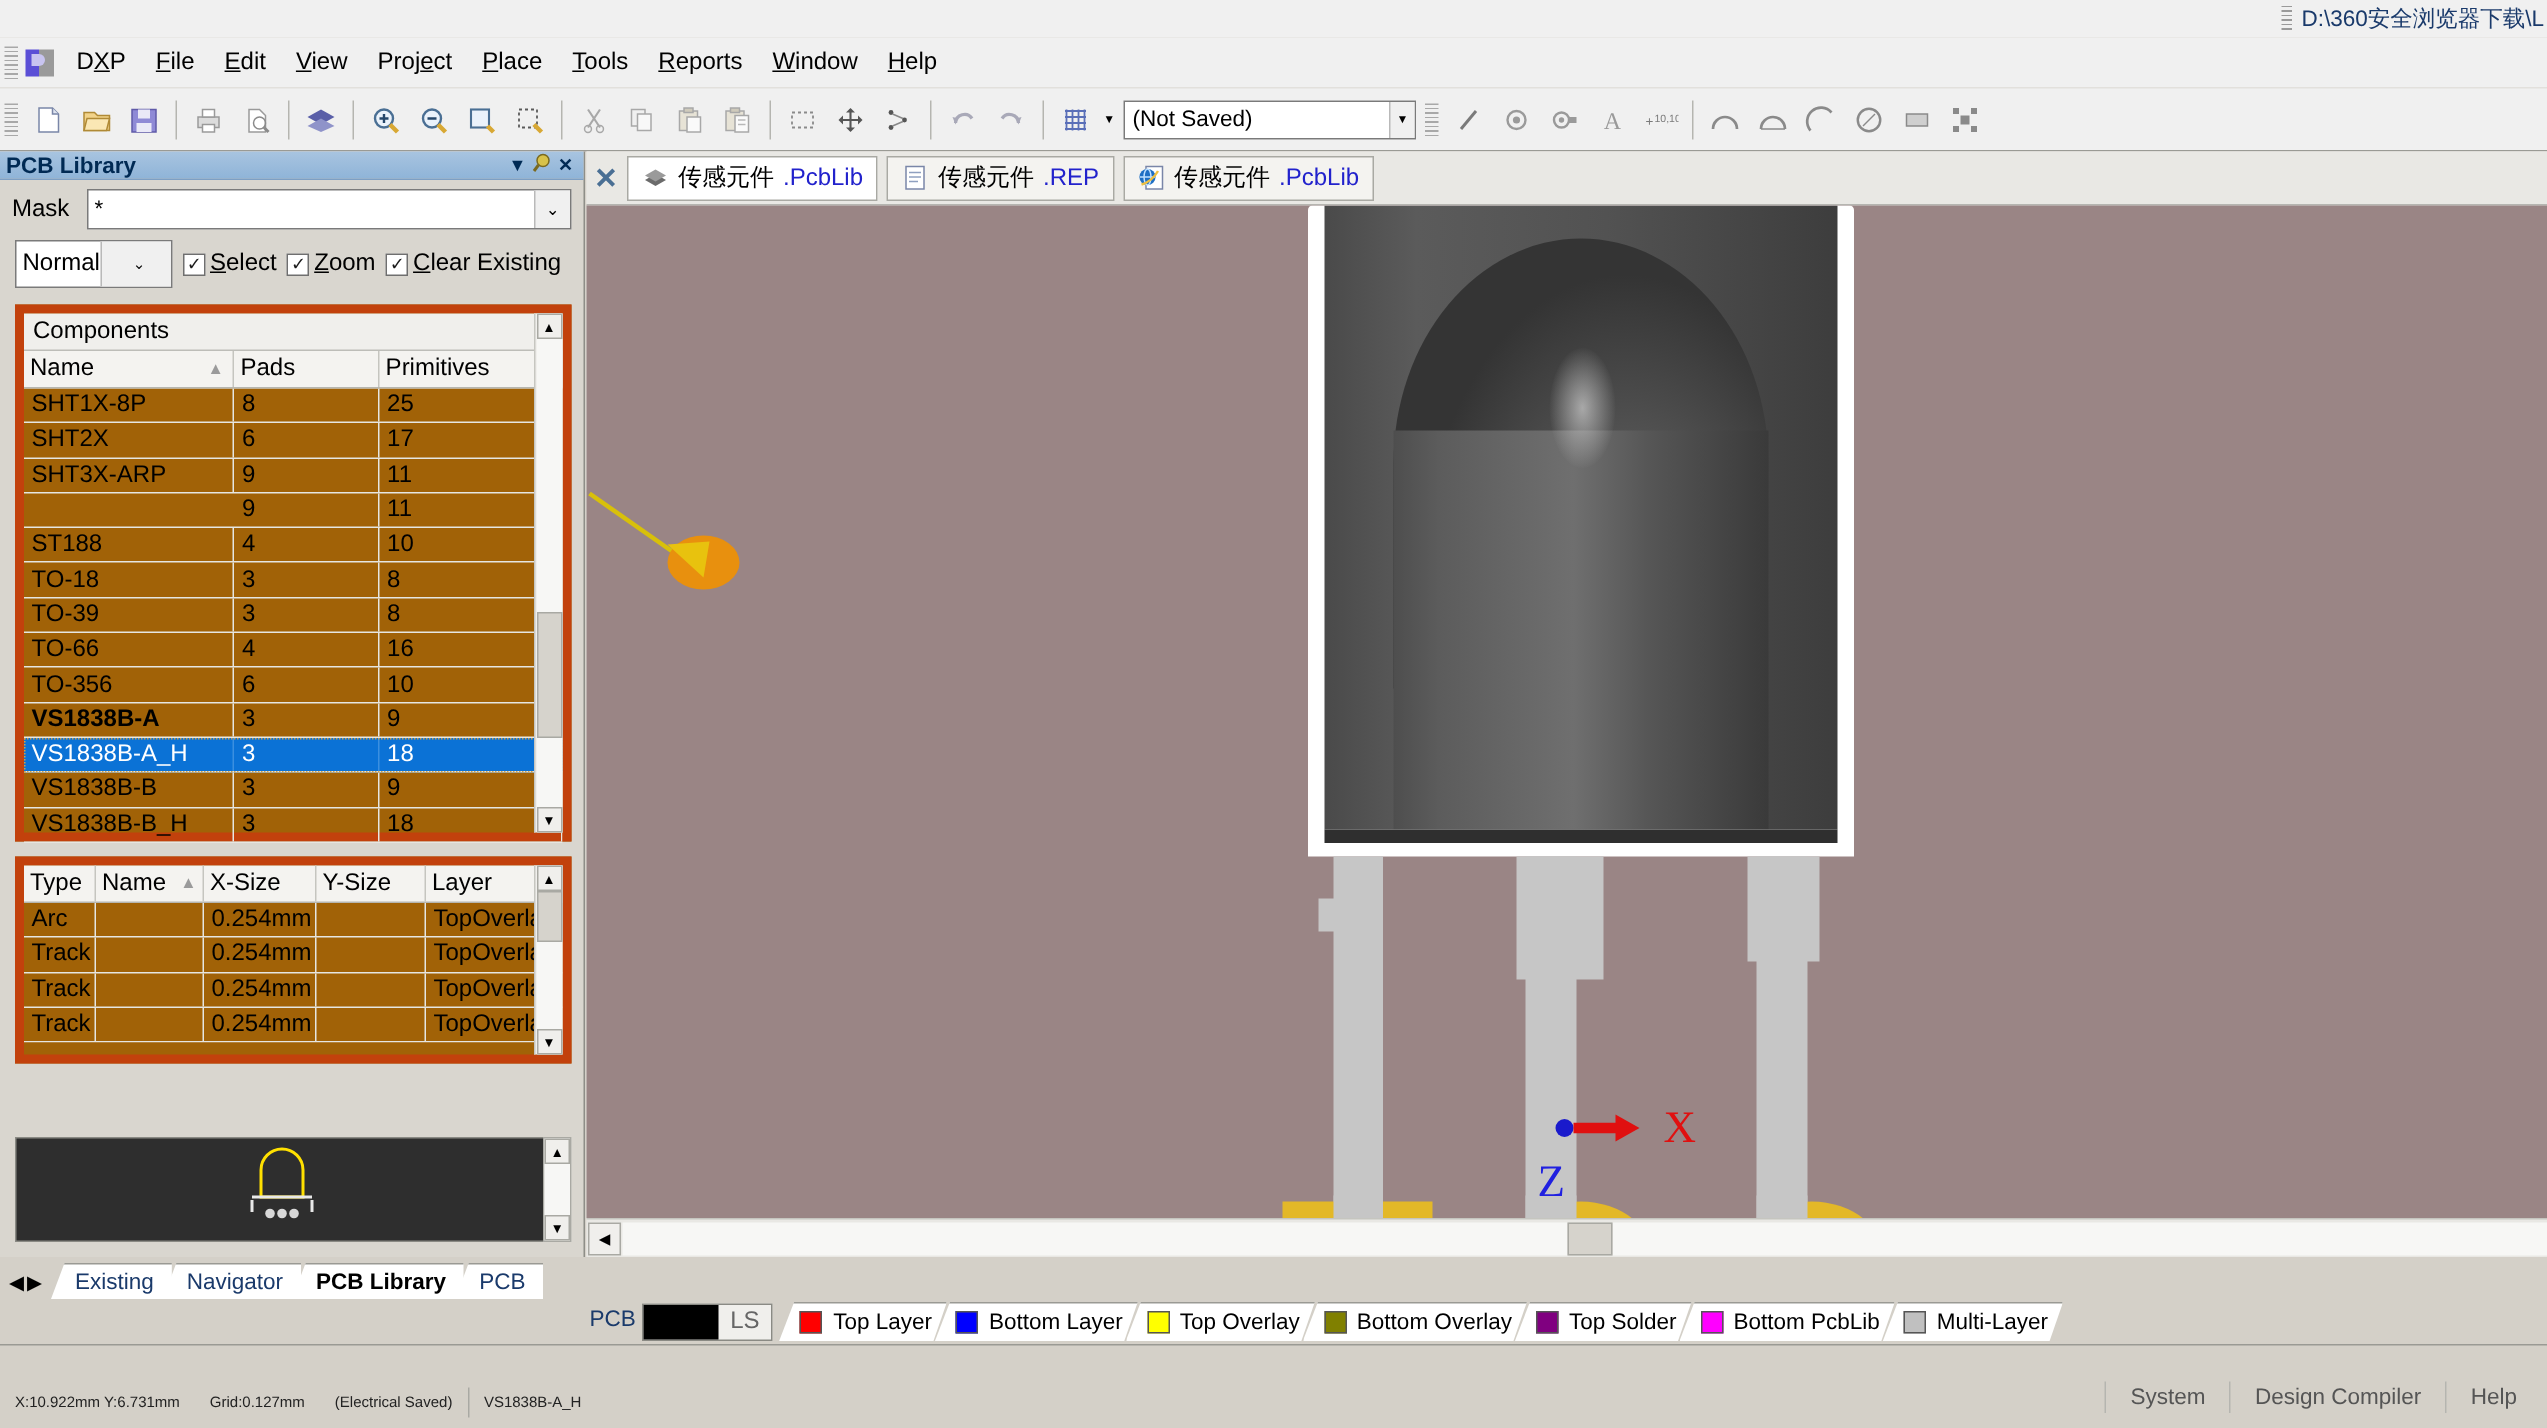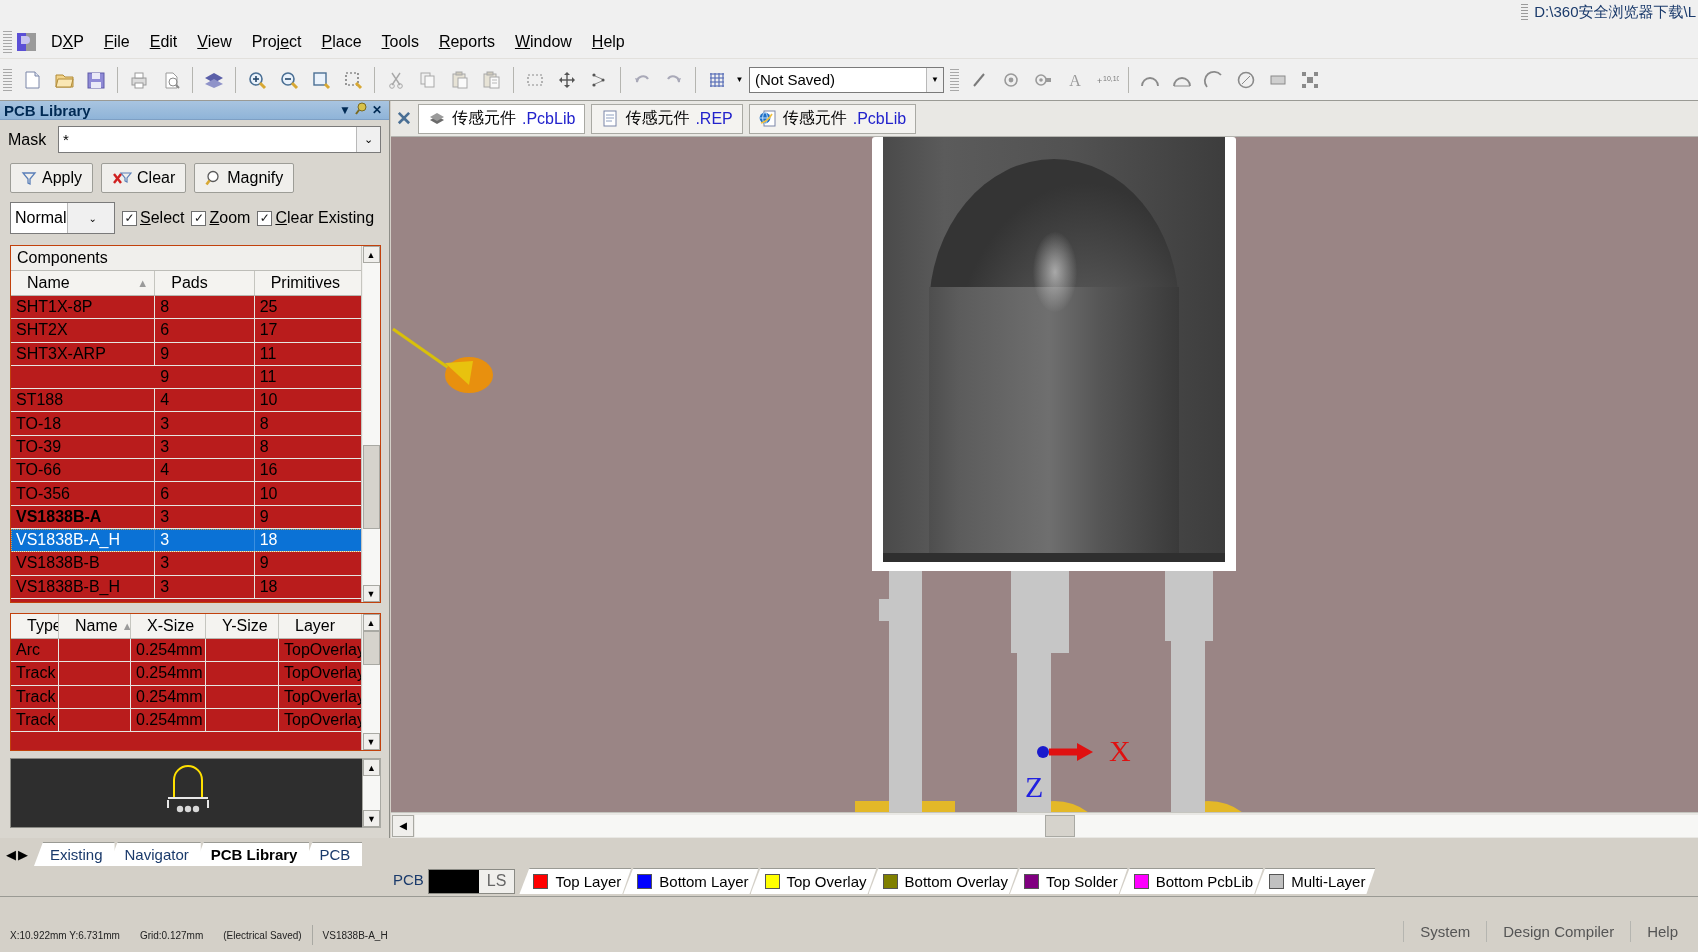--- a/index.html
+++ b/index.html
@@ -112,28 +112,28 @@
   .selbox .dd{width:23px;height:100%;background:#f0f0f0;border-left:1px solid #b9b9b9;
     display:flex;align-items:center;justify-content:center;font-size:10px;}
   .chk{ display:flex; align-items:center; gap:3px; font-size:16px; }
   .cbox{
     width:15px;height:15px;background:#fff;border:1px solid #6f6f6f;
     display:flex;align-items:center;justify-content:center;
     font-size:12px;line-height:1;color:#1b1b1b;
   }
 
   
-  .tblwrap{ margin:6px 8px 0 10px; border:1px solid #c2410c; background:#b91c1c; position:relative; }
+  .tblwrap{ margin:6px 8px 0 10px; border:6px solid #c2410c; background:#a16207; position:relative; }
   .tbl-caption{
     height:25px; background:#f0efec; border-bottom:1px solid #bdbdb8;
     display:flex; align-items:center; padding-left:6px; font-size:16px;
   }
   .tbl-head{ display:flex; height:25px; background:#f4f3f0; border-bottom:1px solid #b6b6b0; }
   .tbl-head .th{
-    border-right:1px solid #c5c5bf; padding-left:16px; font-size:16px;
+    border-right:1px solid #c5c5bf; padding-left:4px; font-size:16px;
     display:flex; align-items:center; gap:4px; overflow:hidden; white-space:nowrap;
   }
   .tbl-body{ overflow:hidden; }
   .trow{ display:flex; height:23.3px; border-bottom:1px solid #e6e6e2; font-size:16px; }
   .trow .td{
     border-right:1px solid #e6e6e2; padding-left:5px;
     display:flex; align-items:center; overflow:hidden; white-space:nowrap;
   }
   .trow.sel{ background:#0b72d6; color:#fff; outline:1px dotted #cfa14a; outline-offset:-1px;}
   .trow.sel .td{ border-right-color:#3b8fe0; }
@@ -554,45 +554,20 @@
   </div>
 
   <div class="maskrow">
     <div class="lbl">Mask</div>
     <div class="maskbox">
       <input value="*" style="">
       <div class="dd">⌄</div>
     </div>
   </div>
 
-  <div class="btnrow">
-    <div class="gbtn">
-      <svg width="16" height="16">
-          <path d="M2 3h12l-5 6v5l-2-1V9z" fill="none" stroke="#5a7fb8" stroke-width="1.3"></path>
-        </svg>
-      <span>Apply</span>
-    </div>
-    <div class="gbtn">
-      <svg width="20" height="16">
-          <path d="M9 3h10l-4 5v4l-2-1V8z" fill="none" stroke="#5a7fb8" stroke-width="1.2"></path>
-          <g stroke="#d02020" stroke-width="2.4">
-            <line x1="2" y1="4" x2="9" y2="13"></line>
-            <line x1="9" y1="4" x2="2" y2="13"></line>
-          </g>
-        </svg>
-      <span>Clear</span>
-    </div>
-    <div class="gbtn">
-      <svg width="17" height="16">
-          <circle cx="8" cy="6.5" r="5" fill="#fff" stroke="#5a5a5a" stroke-width="1.3"></circle>
-          <line x1="4.5" y1="10.5" x2="1.5" y2="14.5" stroke="#d8a834" stroke-width="2.6"></line>
-        </svg>
-      <span>Magnify</span>
-    </div>
-  </div>
 
   <div class="optrow">
     <div class="selbox">
       <span>Normal</span>
       <span class="dd">⌄</span>
     </div>
     <div class="chk">
       <span class="cbox">✓</span>
       <span><span class="uline">S</span>elect</span>
     </div>

